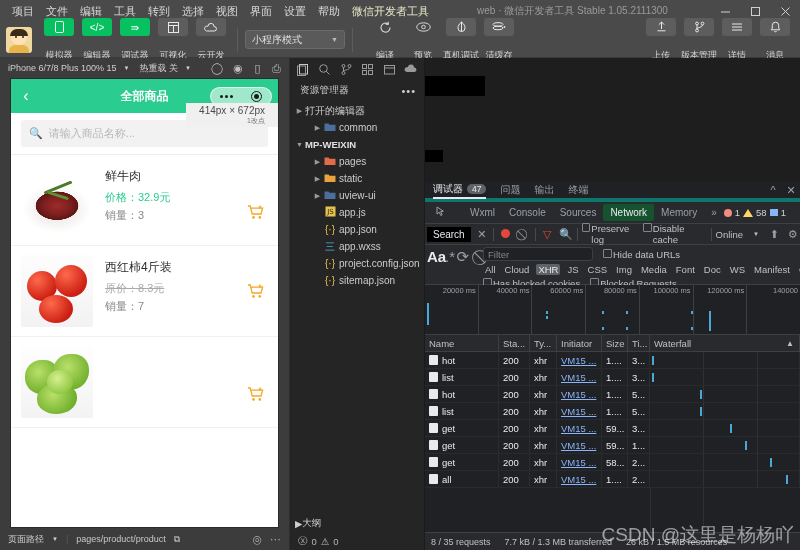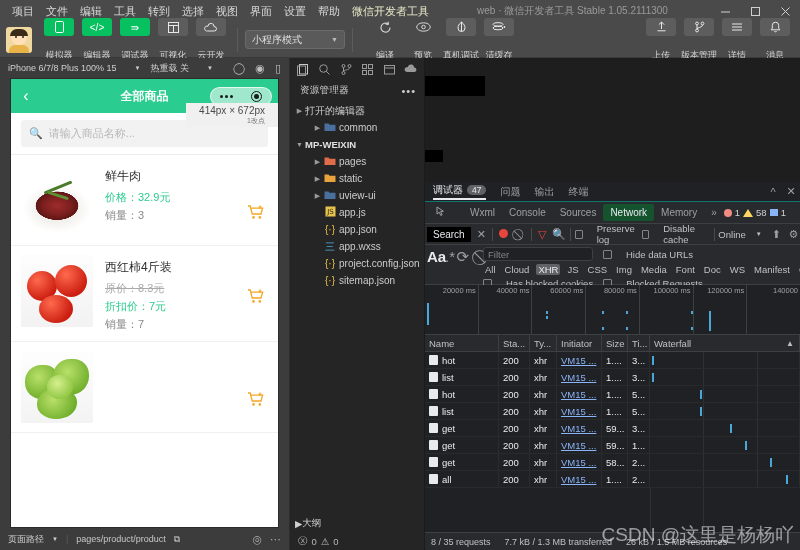--- a/index.html
+++ b/index.html
@@ -63,21 +63,21 @@
   }
   .tb-select .caret { font-size: 7px; color: #bbb; margin-left: 8px; }
   .tb-spacer { flex: 1; }
 
   
   .body { flex: 1; display: flex; min-height: 0; }
 
   
   .simulator { width: 290px; flex: 0 0 290px; background: #3c3c3c; display: flex; flex-direction: column; border-right: 1px solid #2d2d2d; }
   .sim-bar { height: 20px; display: flex; align-items: center; padding: 0 8px; font-size: 9px; color: #cfcfcf; gap: 10px; }
-  .sim-bar .sel { display: flex; align-items: center; gap: 18px; white-space: nowrap; }
+  .sim-bar .sel { display: flex; align-items: center; gap: 7px; white-space: nowrap; }
   .sim-bar .caret { font-size: 6px; }
   .sim-bar .spacer { flex: 1; }
   .sim-bar .ico { width: 14px; text-align: center; color: #bfbfbf; font-size: 11px; }
 
   .phone {
     margin: 0 10px; flex: 1; background: #ffffff; position: relative; overflow: hidden;
     border: 1px solid #2b2b2b; display: flex; flex-direction: column;
   }
   .nav {
     height: 34px; background: #2bcc8f; display: flex; align-items: center; position: relative; flex: 0 0 34px;
@@ -153,42 +153,42 @@
   .ex-outline { display:flex; align-items:center; height:17px; padding-left:5px; font-size:9.5px; color:#cfcfcf; }
   .ex-status { display:flex; align-items:center; gap:4px; height:18px; padding-left:8px; font-size:9.5px; color:#b5b5b5; }
 
   
   .devtools { flex: 1; background: #202124; display: flex; flex-direction: column; min-width: 0; }
   .dt-gap { height: 124px; background: #1e1e1e; position: relative; }
   .dt-gap .codearea { position:absolute; inset:0; background:#1e1e1e; }
   .dt-gap .hl { position:absolute; left:0; top:18px; height:20px; width:100%; background:#000; }
   .dt-gap .hl2 { position:absolute; left:0; top:58px; height:14px; width:100%; background:#000; }
 
-  .dt-toprow { height: 20px; background: #202124; display: flex; align-items: center; padding-left: 8px; border-bottom:1px solid #0f766e; }
+  .dt-toprow { height: 20px; background: #202124; display: flex; align-items: center; padding-left: 8px; border-bottom:4px solid #0f766e; }
   .dt-tab { font-size: 10px; color: #9aa0a6; margin-right: 14px; white-space:nowrap; }
   .dt-tab.active { color: #e8eaed; border-bottom: 2px solid #e8eaed; padding-bottom:1px; }
   .badge-count { display:inline-block; background:#5f6368; color:#e8eaed; border-radius:7px; padding:0 5px; font-size:8.5px; margin-left:4px; }
   .dt-toprow .spacer { flex:1; }
   .dt-toprow .ctl { width:18px; text-align:center; color:#9aa0a6; font-size:11px; }
 
   .dt-tabrow { height: 22px; background: #292a2d; display:flex; align-items:center; padding-left:4px; border-bottom:1px solid #3c4043; }
   .dt-tabrow .ptab { font-size: 10px; color: #9aa0a6; padding: 3px 7px; border-radius:2px; white-space:nowrap; }
   .dt-tabrow .ptab.active { color:#e8eaed; background:#14532d; }
   .dt-tabrow .spacer { flex:1; }
   .dt-tabrow .sep { width:1px; height:13px; background:#4a4a4a; margin:0 4px; }
   .errs { display:flex; align-items:center; gap:3px; font-size:9.5px; color:#d0d0d0; }
   .dot-red { width:8px;height:8px;border-radius:50%;background:#f28b82;display:inline-block; }
   .tri-yel { width:0;height:0;border-left:5px solid transparent;border-right:5px solid transparent;border-bottom:8px solid #fdd663;display:inline-block; }
   .sq-blue { width:8px;height:7px;background:#8ab4f8;display:inline-block; }
 
   .dt-filterbar { height: 21px; background:#292a2d; display:flex; align-items:center; padding-left:2px; border-bottom:1px solid #3c4043; gap:4px; }
   .search-chip { background:#000; color:#e8eaed; font-size:10px; padding:2px 6px; }
   .dt-filterbar .ic { width:16px; text-align:center; color:#9aa0a6; font-size:11px; }
   .rec-dot { width:9px;height:9px;border-radius:50%;background:#e8453c;display:inline-block; }
-  .chk { display:inline-flex; align-items:center; gap:14px; font-size:9.5px; color:#bdc1c6; }
+  .chk { display:inline-flex; gap:1px; font-size:9.5px; color:#bdc1c6; }
   .chk .box { width:9px;height:9px;border:1px solid #80868b;border-radius:1px;display:inline-block; }
   .onlinesel { font-size:9.5px; color:#bdc1c6; display:flex; align-items:center; gap:10px; }
   .dt-filterbar .spacer { flex:1; }
   .vsep { width:1px;height:13px;background:#4a4a4a; }
 
   .dt-filter2 { height: 40px; background:#292a2d; display:flex; border-bottom:1px solid #3c4043; }
   .f2-left { width:58px; display:flex; align-items:flex-start; padding-top:3px; gap:1px; padding-left:2px; }
   .f2-left .ic { width:14px; text-align:right; color:#9aa0a6; font-size:15px; }
   .f2-right { flex:1; padding-top:2px; }
   .filter-input-row { display:flex; align-items:center; gap:10px; }
@@ -484,21 +484,20 @@
             <div class="pthumb">
               <div class="img-tom">
                 <i style="left:6px;top:16px;width:30px;height:30px;"></i>
                 <i style="left:34px;top:10px;width:32px;height:32px;"></i>
                 <i style="left:18px;top:40px;width:34px;height:28px;"></i>
               </div>
             </div>
             <div class="pinfo">
               <div class="pname">西红柿4斤装</div>
               <div class="poldprice">原价：8.3元</div>
-              <div class="pprice">折扣价：7元</div>
               <div class="psales">销量：7</div>
             </div>
             <div class="cart" style="bottom:34px">
               <svg width="17" height="15" viewBox="0 0 17 15">
                   <path d="M1 1 L3.2 1 L5.2 9 L14 9 L15.6 3.2 L4 3.2" fill="none" stroke="#f5a623" stroke-width="1.3"></path>
                   <circle cx="6.5" cy="12.4" r="1.3" fill="#f5a623"></circle>
                   <circle cx="12.8" cy="12.4" r="1.3" fill="#f5a623"></circle>
                   <line x1="13" y1="0.6" x2="13" y2="3.6" stroke="#f5a623" stroke-width="1.1"></line>
                   <line x1="11.5" y1="2.1" x2="14.5" y2="2.1" stroke="#f5a623" stroke-width="1.1"></line>
                 </svg>

